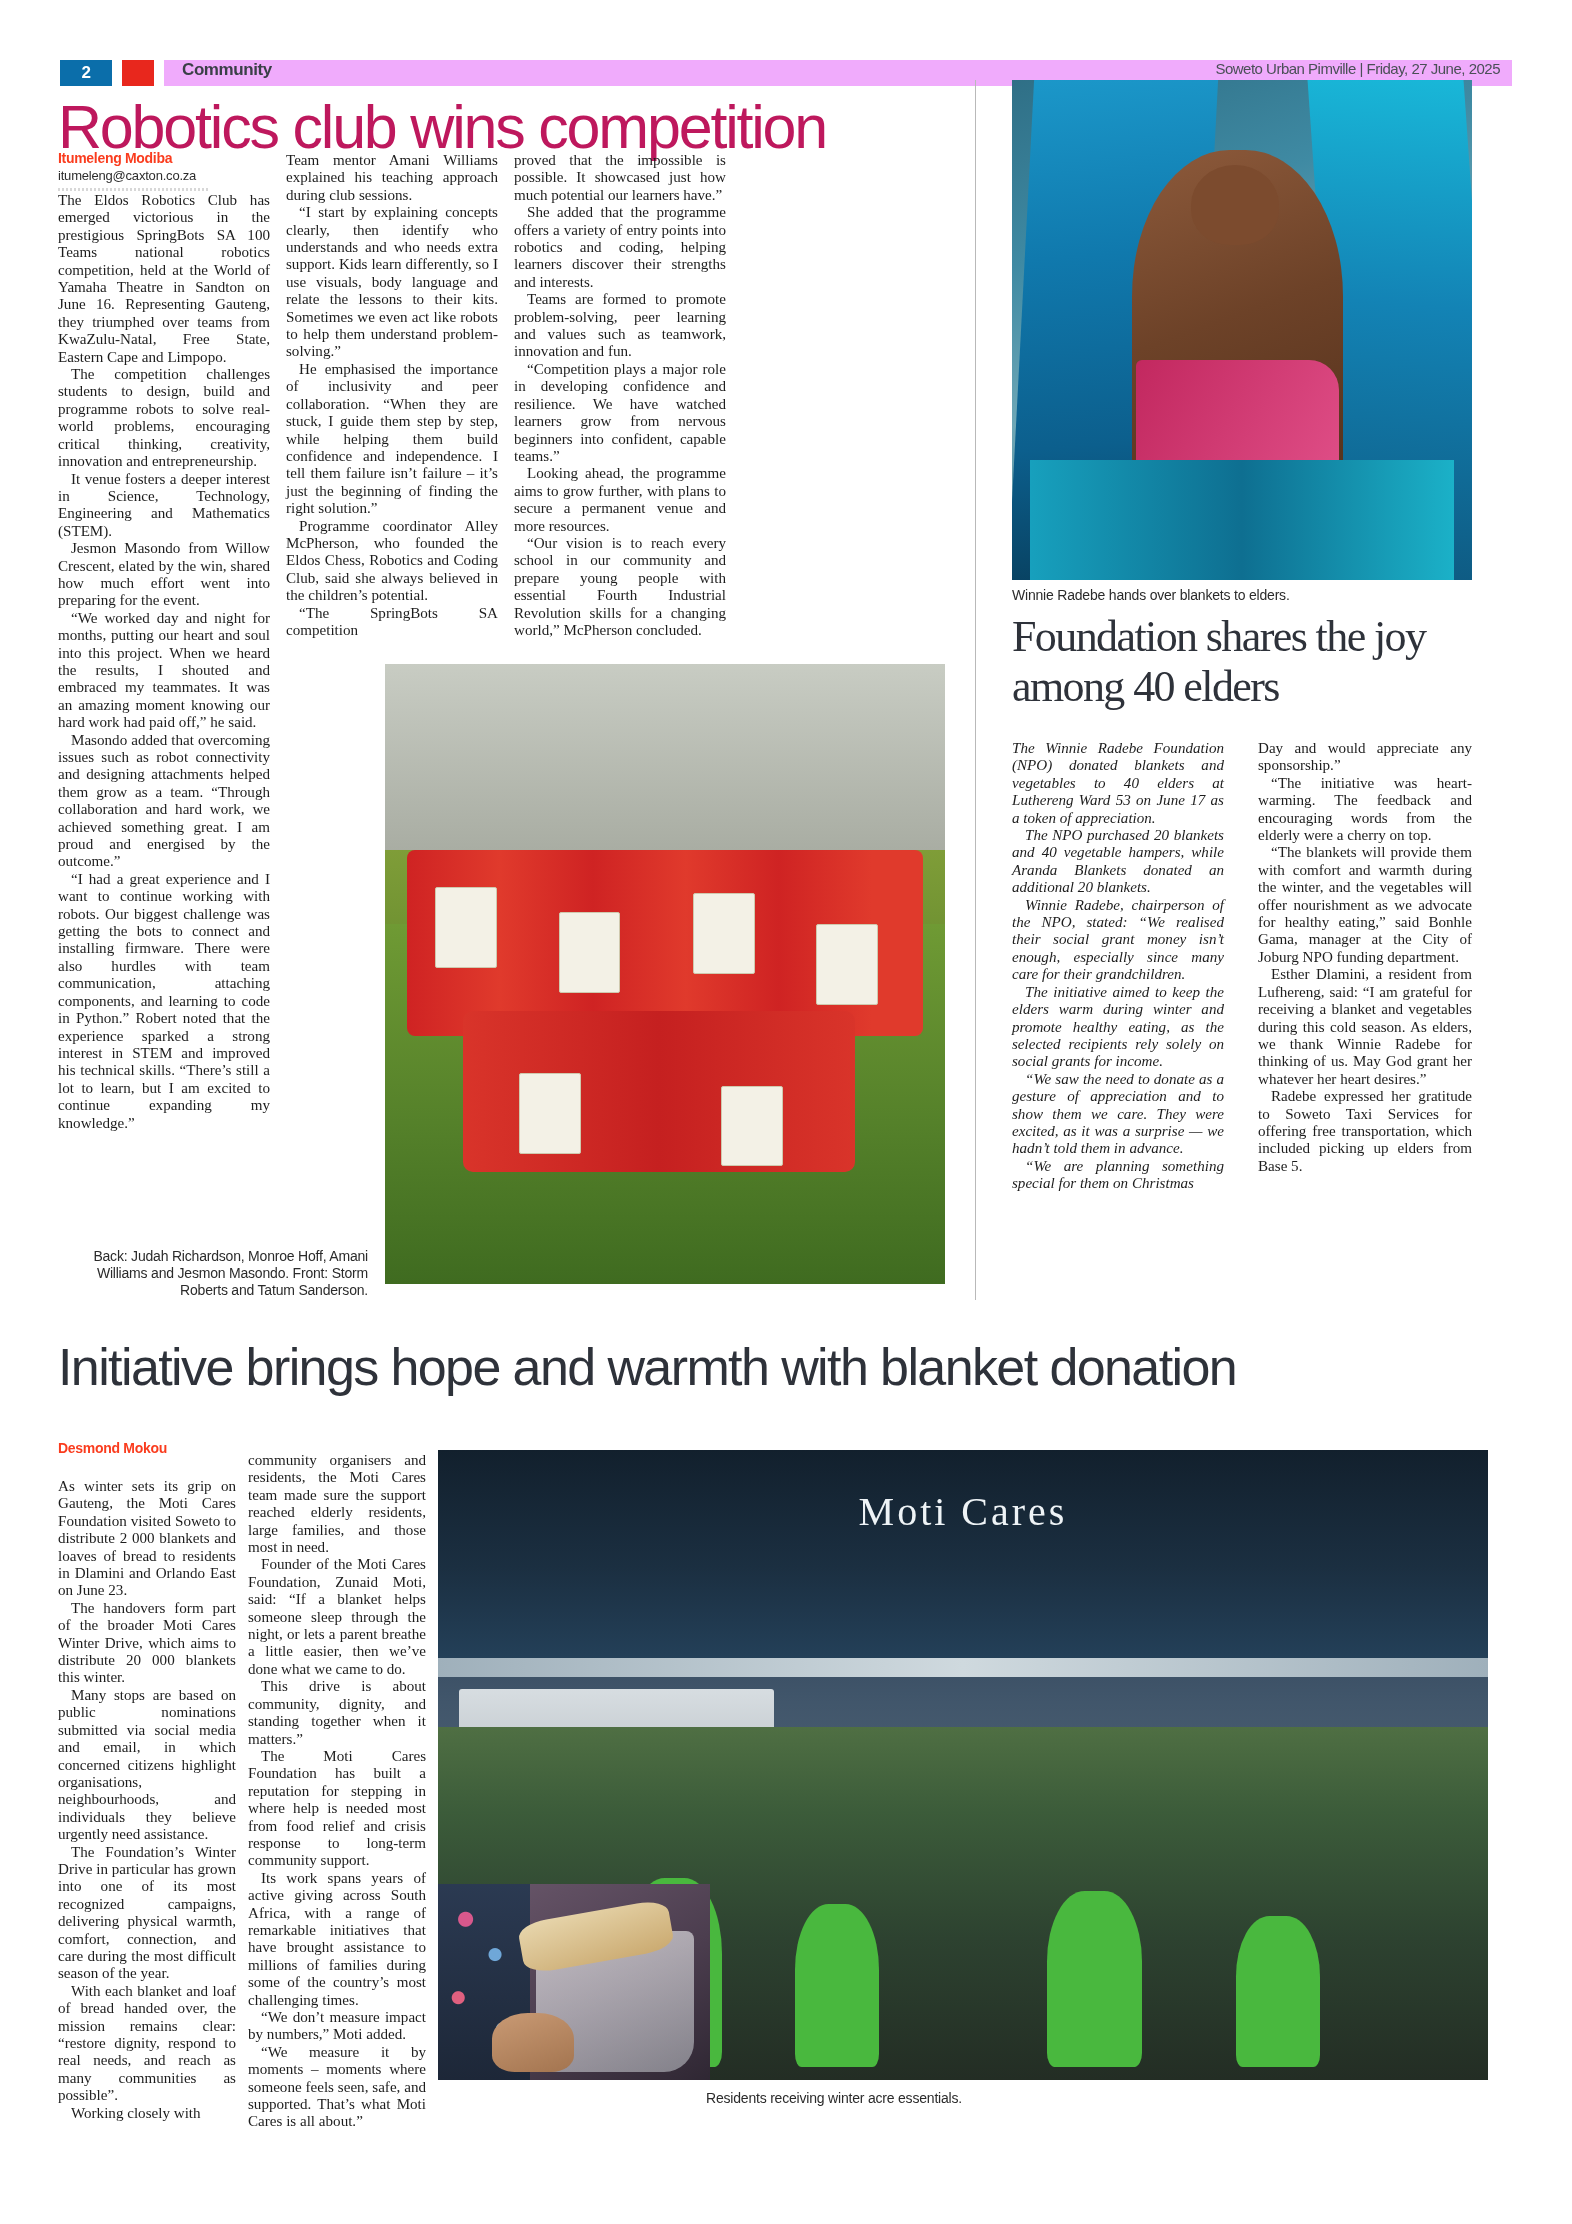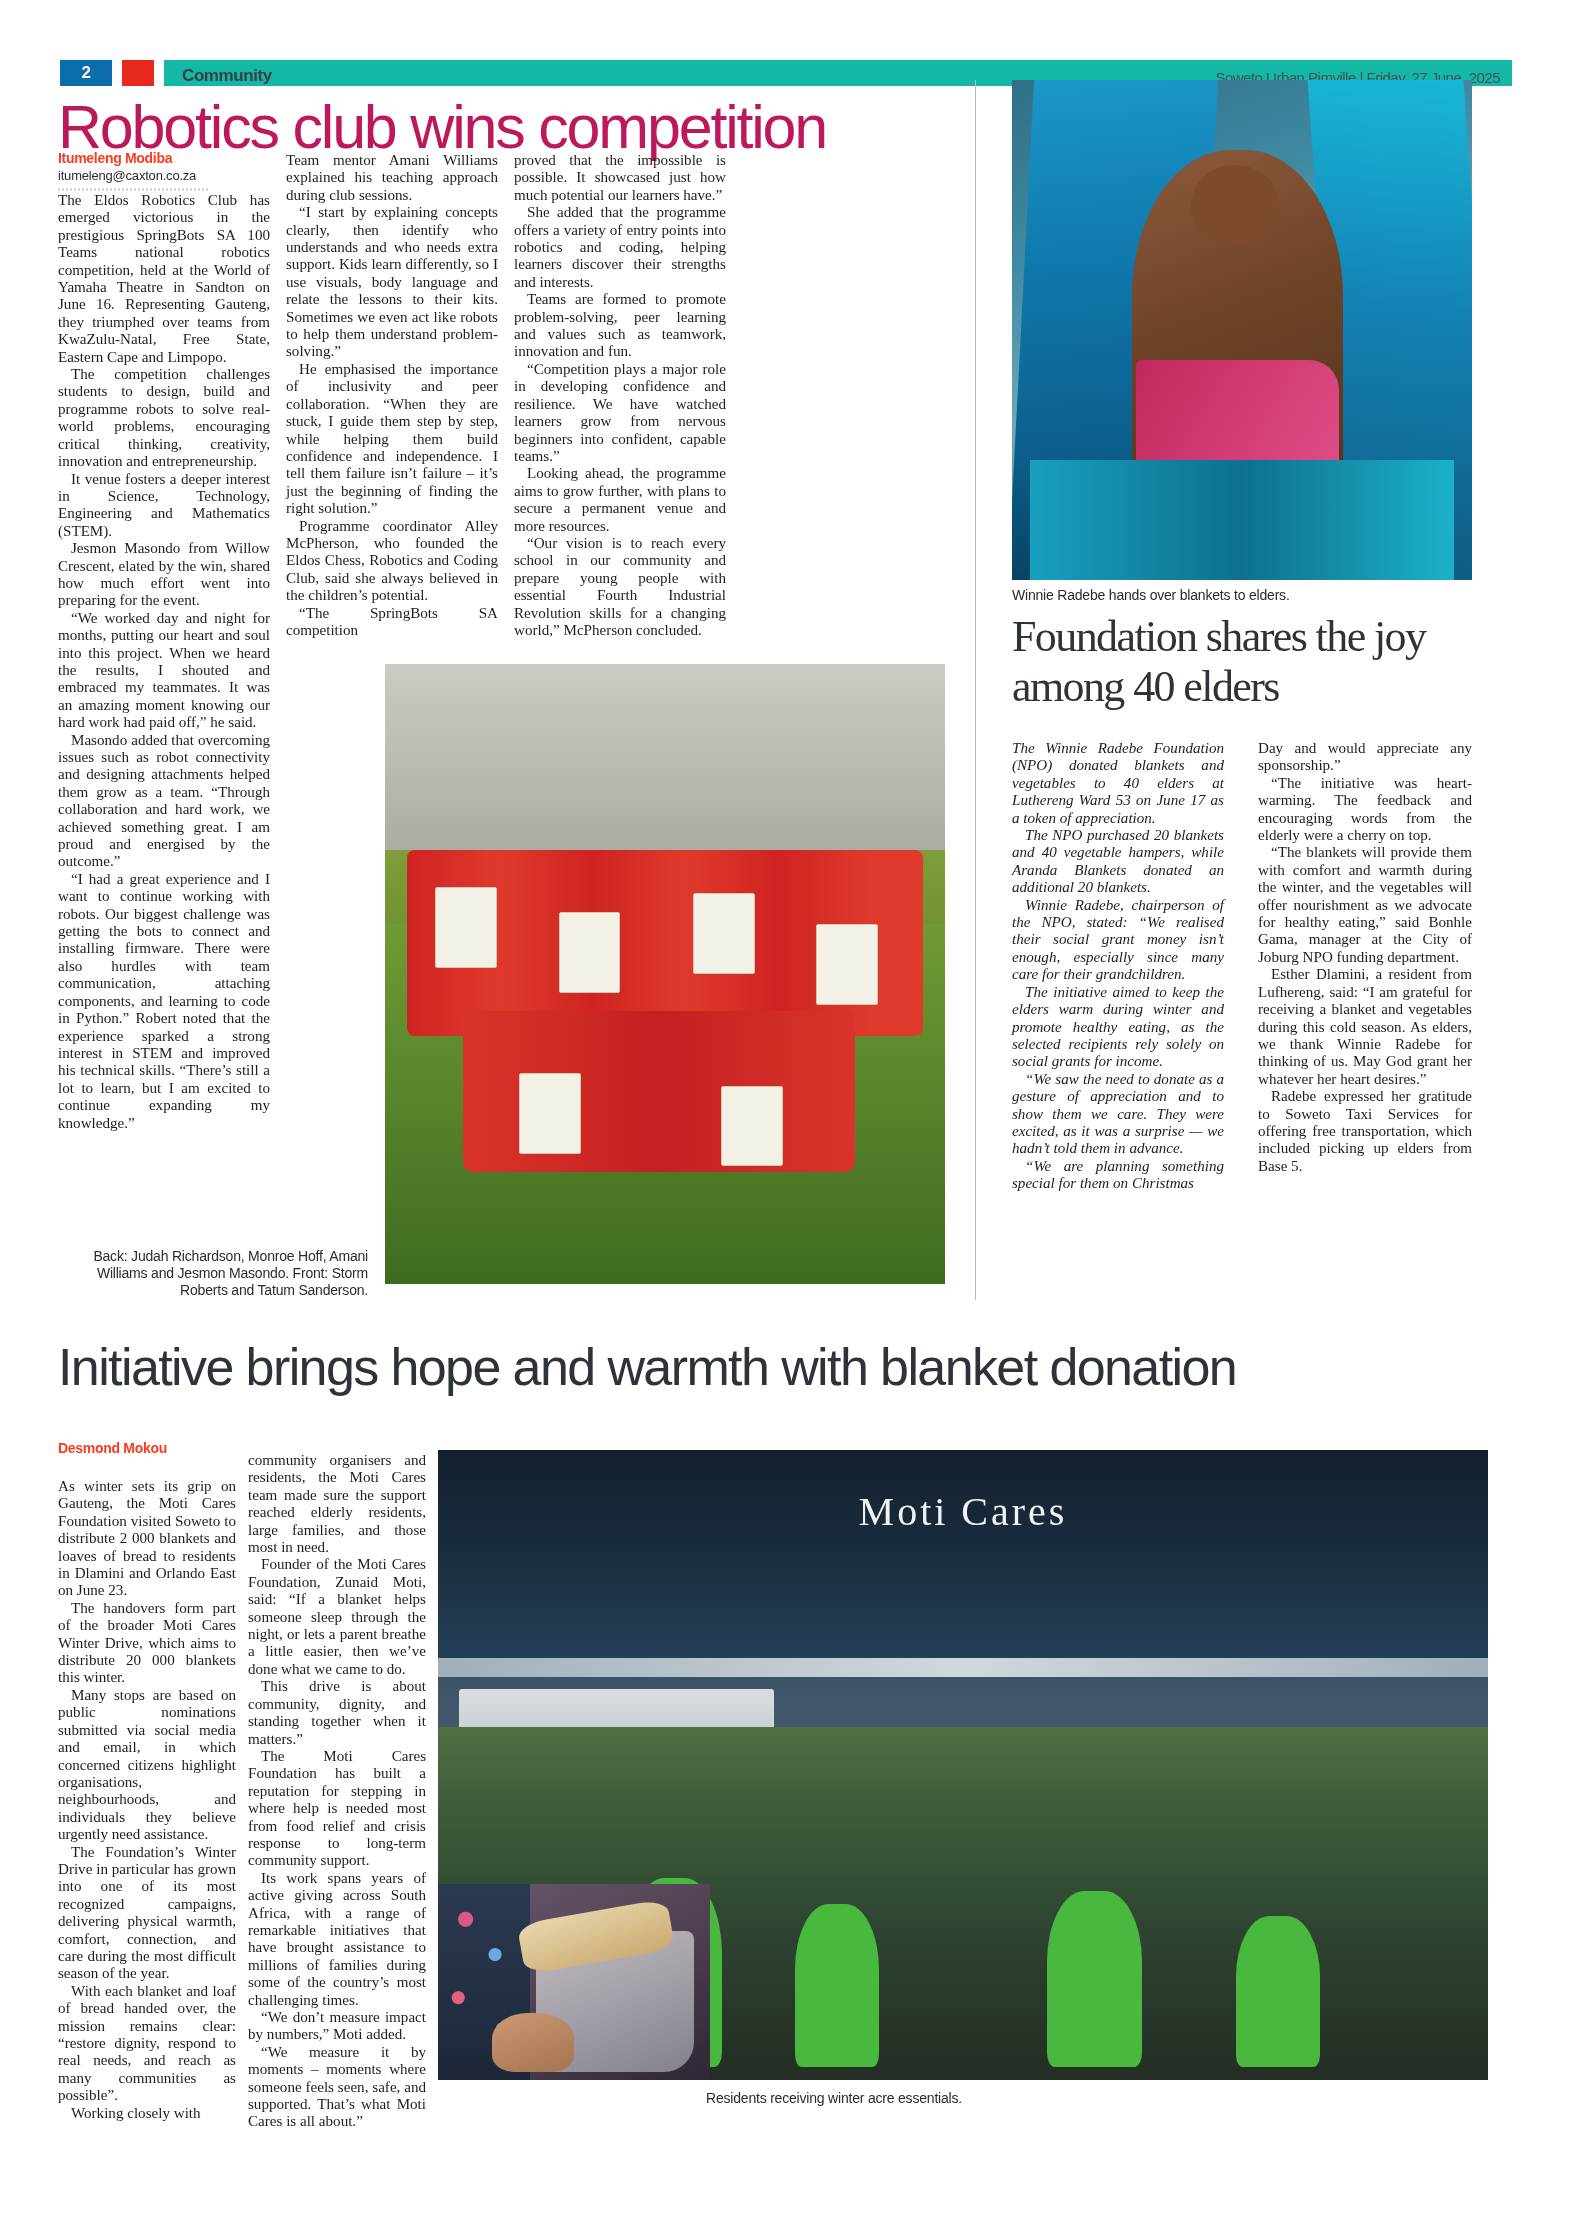--- a/index.html
+++ b/index.html
@@ -17,22 +17,22 @@
     display:flex; align-items:stretch;
   }
   .pagenum {
     width:52px; background:#0b6eaa; color:#fff;
     font-family:"Liberation Sans", sans-serif; font-weight:bold;
     font-size:17px; display:flex; align-items:center; justify-content:center;
     letter-spacing:-0.3px;
   }
   .redtab { width:32px; background:#e8271d; margin-left:10px; }
   .sectionband {
-    flex:1; background:#14b8a6; margin-left:10px; display:flex;
-    align-items:flex-end; justify-content:space-between; padding:0 12px 0 18px;
+    flex:1; background:#f0abfc; margin-left:10px; display:flex;
+    align-items:flex-start; justify-content:space-between; padding:0 12px 0 18px;
   }
   .sectionname {
     font-family:"Liberation Sans", sans-serif; font-weight:bold;
     font-size:17px; color:#3a3f47; letter-spacing:-0.4px;
   }
   .issueline {
     font-family:"Liberation Sans", sans-serif; font-size:15px;
     color:#4a4f57; letter-spacing:-0.5px;
   }
 

